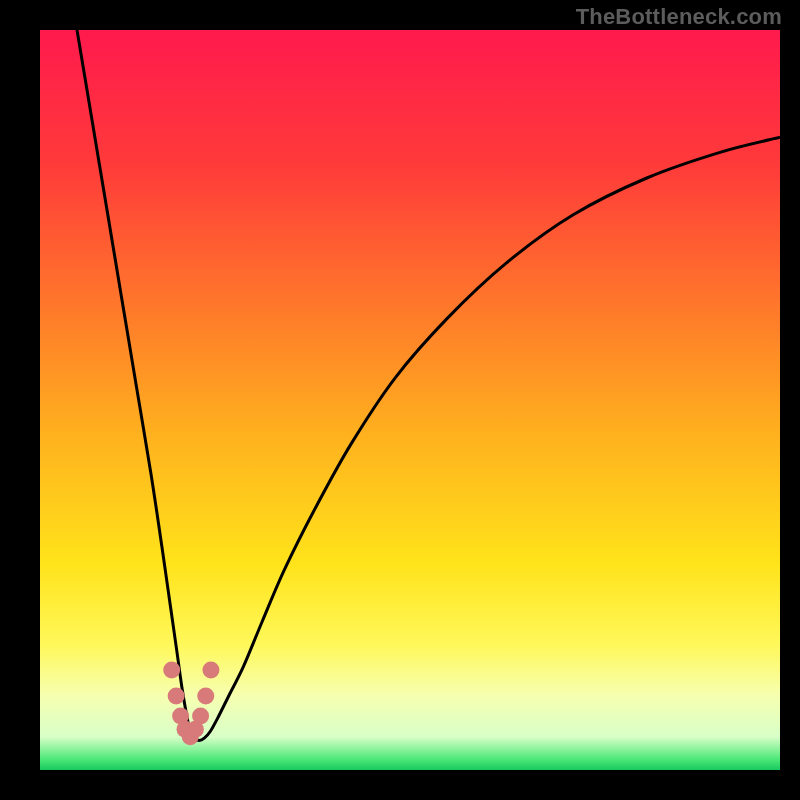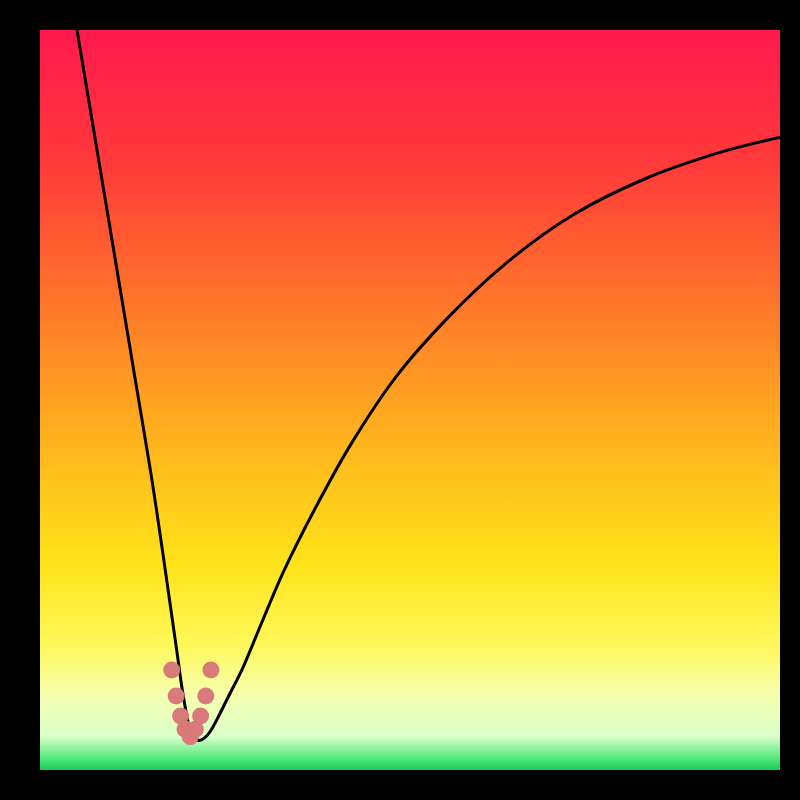--- a/index.html
+++ b/index.html
@@ -74,13 +74,14 @@
           <circle cx="145.04" cy="699.3" r="8.5" fill="#d87a7a"></circle>
           <circle cx="150.22" cy="706.7" r="8.5" fill="#d87a7a"></circle>
           <circle cx="155.4" cy="699.3" r="8.5" fill="#d87a7a"></circle>
           <circle cx="160.58" cy="685.98" r="8.5" fill="#d87a7a"></circle>
           <circle cx="165.76" cy="666" r="8.5" fill="#d87a7a"></circle>
           <circle cx="170.94" cy="640.1" r="8.5" fill="#d87a7a"></circle>
         </g>
     </svg>
   </div>
 
+  <div class="watermark">TheBottleneck.com</div>
 </div>
 
 </body></html>

